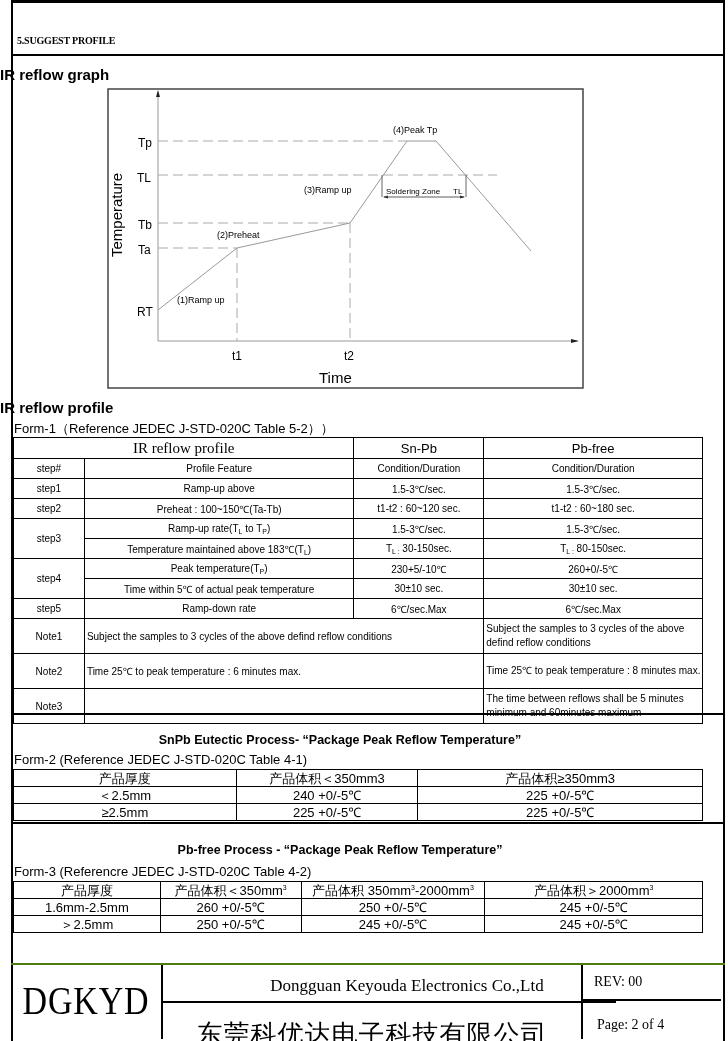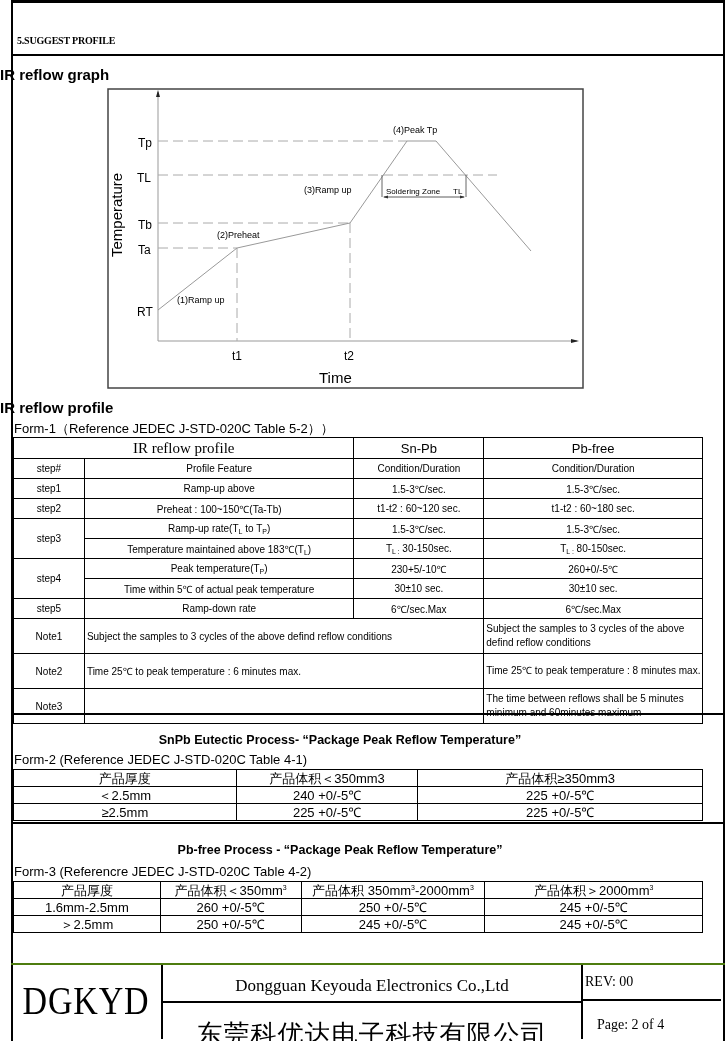--- a/index.html
+++ b/index.html
@@ -23,24 +23,24 @@
   sub { font-size:7px; vertical-align:-2px; line-height:0; }
   sup { font-size:7px; vertical-align:5px; line-height:0; }
   .sec-title { position:absolute; left:0; width:680px; text-align:center; font-weight:bold; font-size:12.5px; }
   .t2 { left:13px; top:769px; width:690px; font-size:13px; }
   .t2 td { height:16px; line-height:15px; }
   .t3 { left:13px; top:881px; width:690px; font-size:13px; }
   .t3 td { height:16px; line-height:15px; }
   .footer { position:absolute; left:11px; top:963px; width:714px; height:82px; border-top:2px solid #4d7c0f; border-bottom:3px solid #000; box-sizing:border-box; }
   .logo-cell { position:absolute; left:0; top:0; width:150px; height:74px; border-right:2px solid #000; }
   .logo { position:absolute; left:0; top:12px; width:150px; text-align:center; font-family:"Liberation Serif", serif; font-size:40px; transform:scaleX(0.85); letter-spacing:1px; }
-  .co-en { position:absolute; left:152px; top:0; width:418px; height:36px; border-bottom:2px solid #000; text-align:center; font-family:"Liberation Serif", serif; font-size:17px; line-height:42px; }
+  .co-en { position:absolute; left:152px; top:0; width:418px; height:36px; border-bottom:2px solid #000; text-align:center; font-family:"Liberation Serif", serif; font-size:17px; line-height:42px;padding-left:35px; }
   .co-cn { position:absolute; left:152px; top:52px; width:418px; height:36px; text-align:center; font-family:"Liberation Serif", serif; font-size:26px; line-height:36px; letter-spacing:1px; }
   .mid-border { position:absolute; left:570px; top:0; width:0; height:74px; border-left:2px solid #000; }
-  .rev { position:absolute; left:572px; top:0; width:138px; height:36px; border-bottom:2px solid #000; font-family:"Liberation Serif", serif; font-size:14px; line-height:34px; padding-left:2px; box-sizing:border-box; }
+  .rev { position:absolute; left:572px; top:0; width:138px; height:36px; border-bottom:2px solid #000; font-family:"Liberation Serif", serif; font-size:14px; line-height:34px; padding-left:11px; box-sizing:border-box; }
   .pg { position:absolute; left:572px; top:38px; width:138px; height:36px; font-family:"Liberation Serif", serif; font-size:14px; line-height:44px; padding-left:14px; box-sizing:border-box; }
 </style>
 </head>
 <body>
 
 <div class="page"></div>
 <div class="hdr">
   <div class="hdr-title">5.SUGGEST PROFILE</div>
 </div>
 

